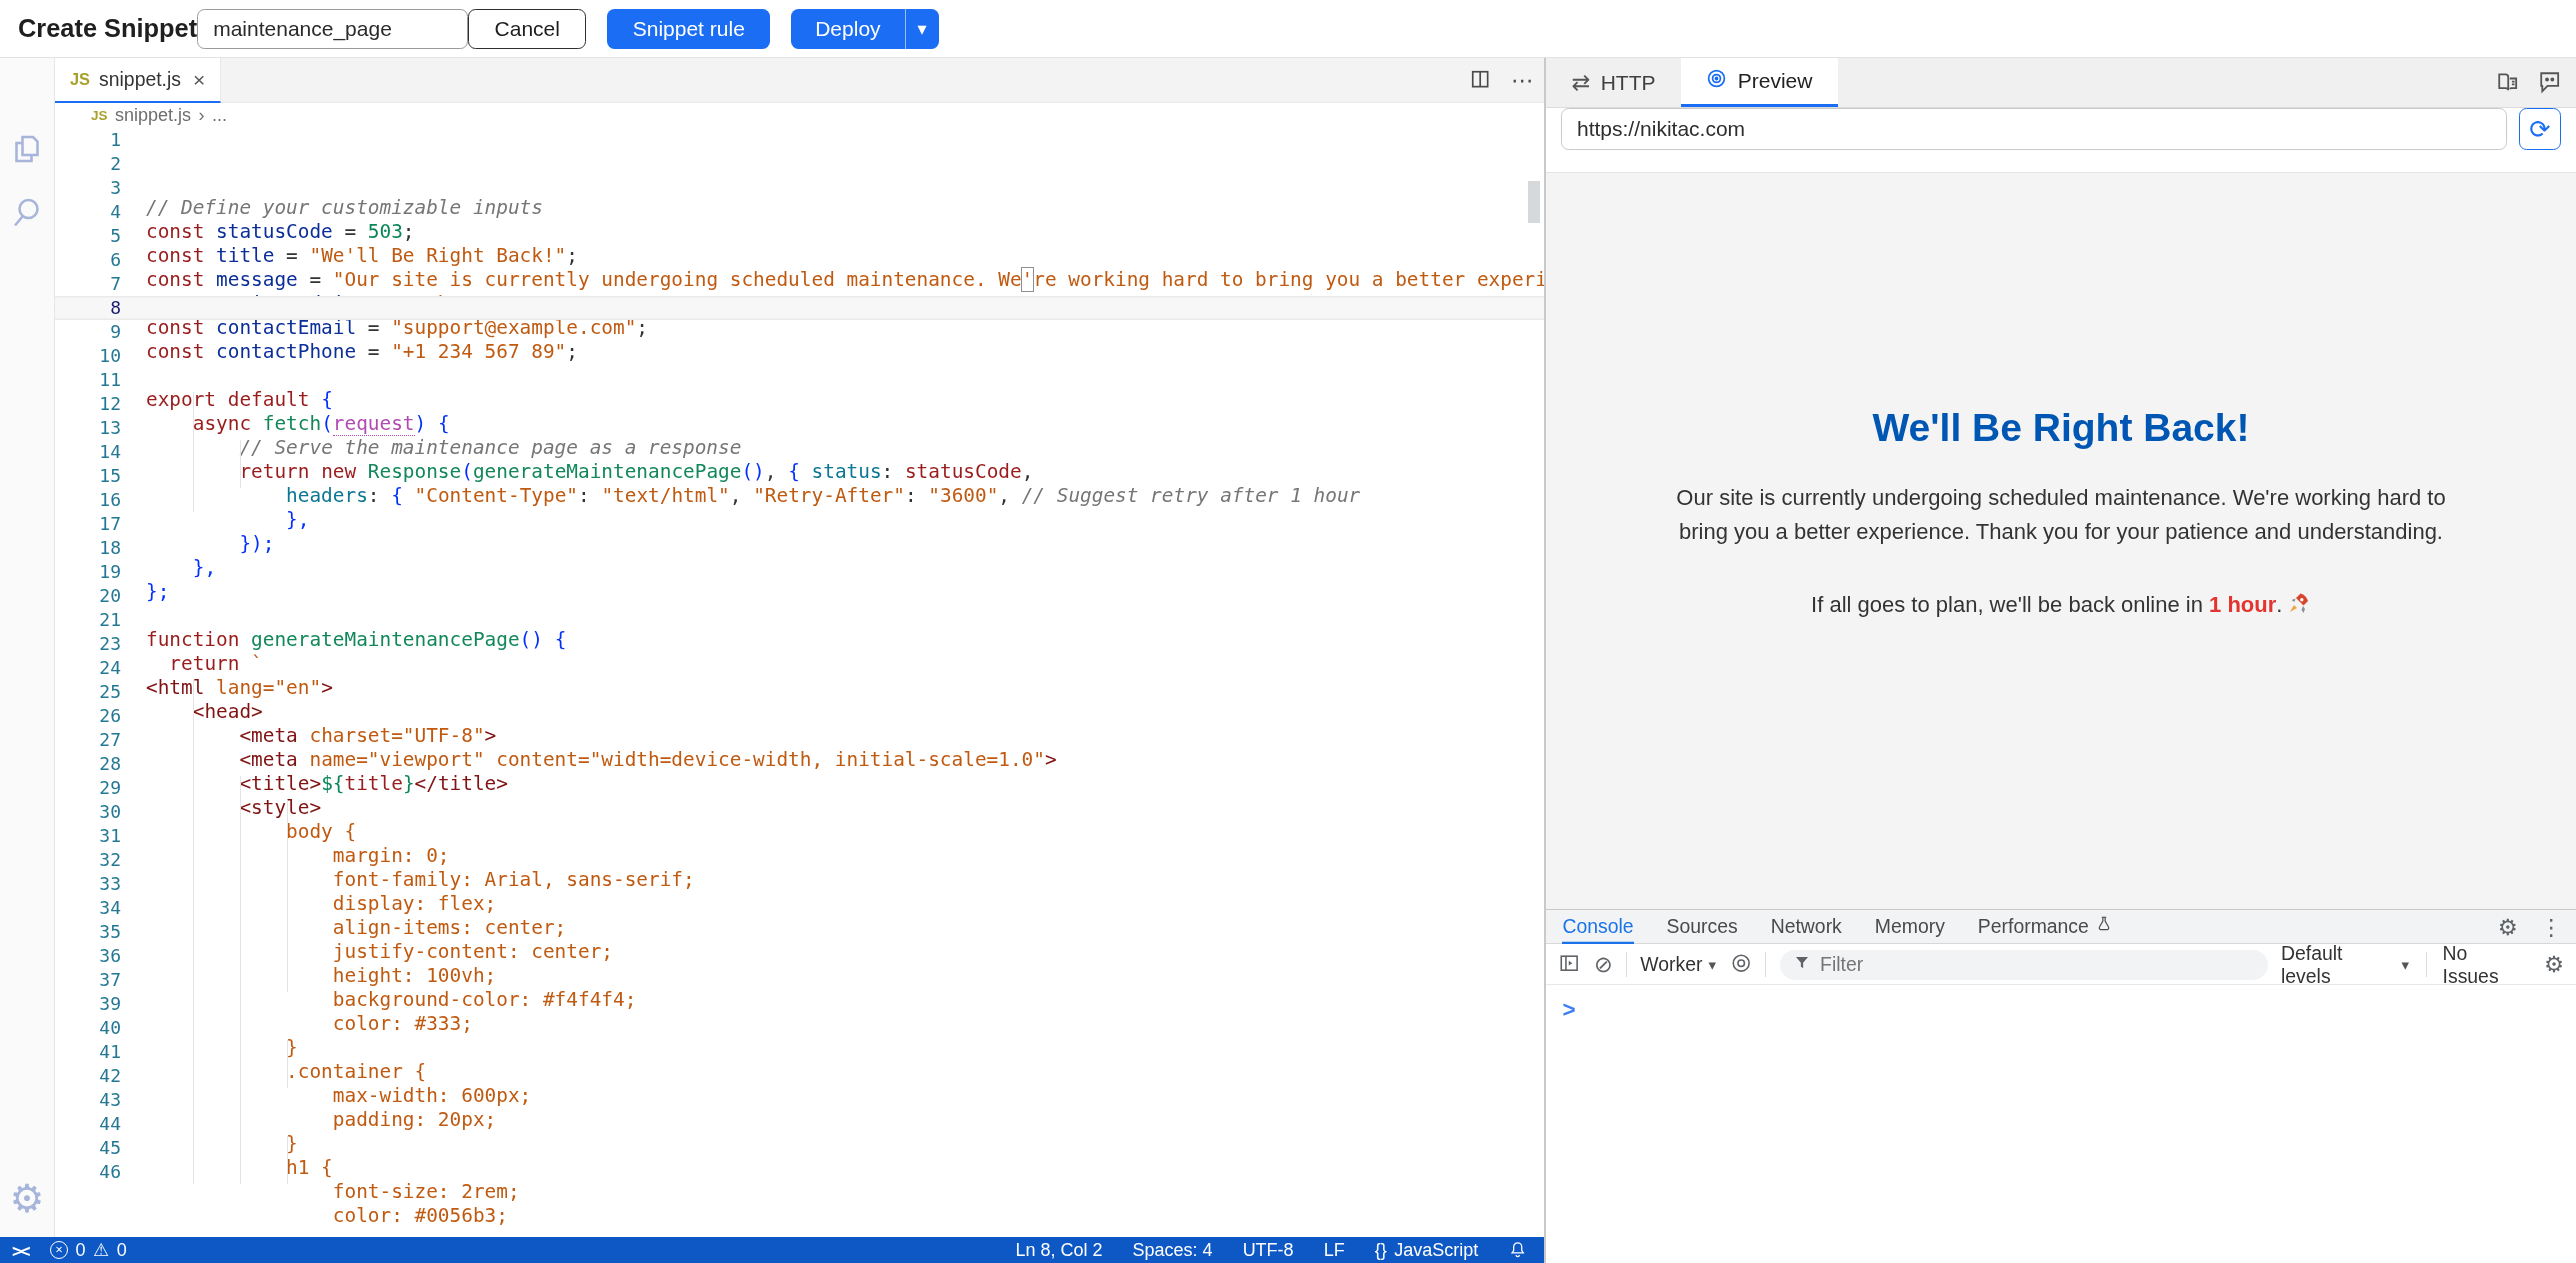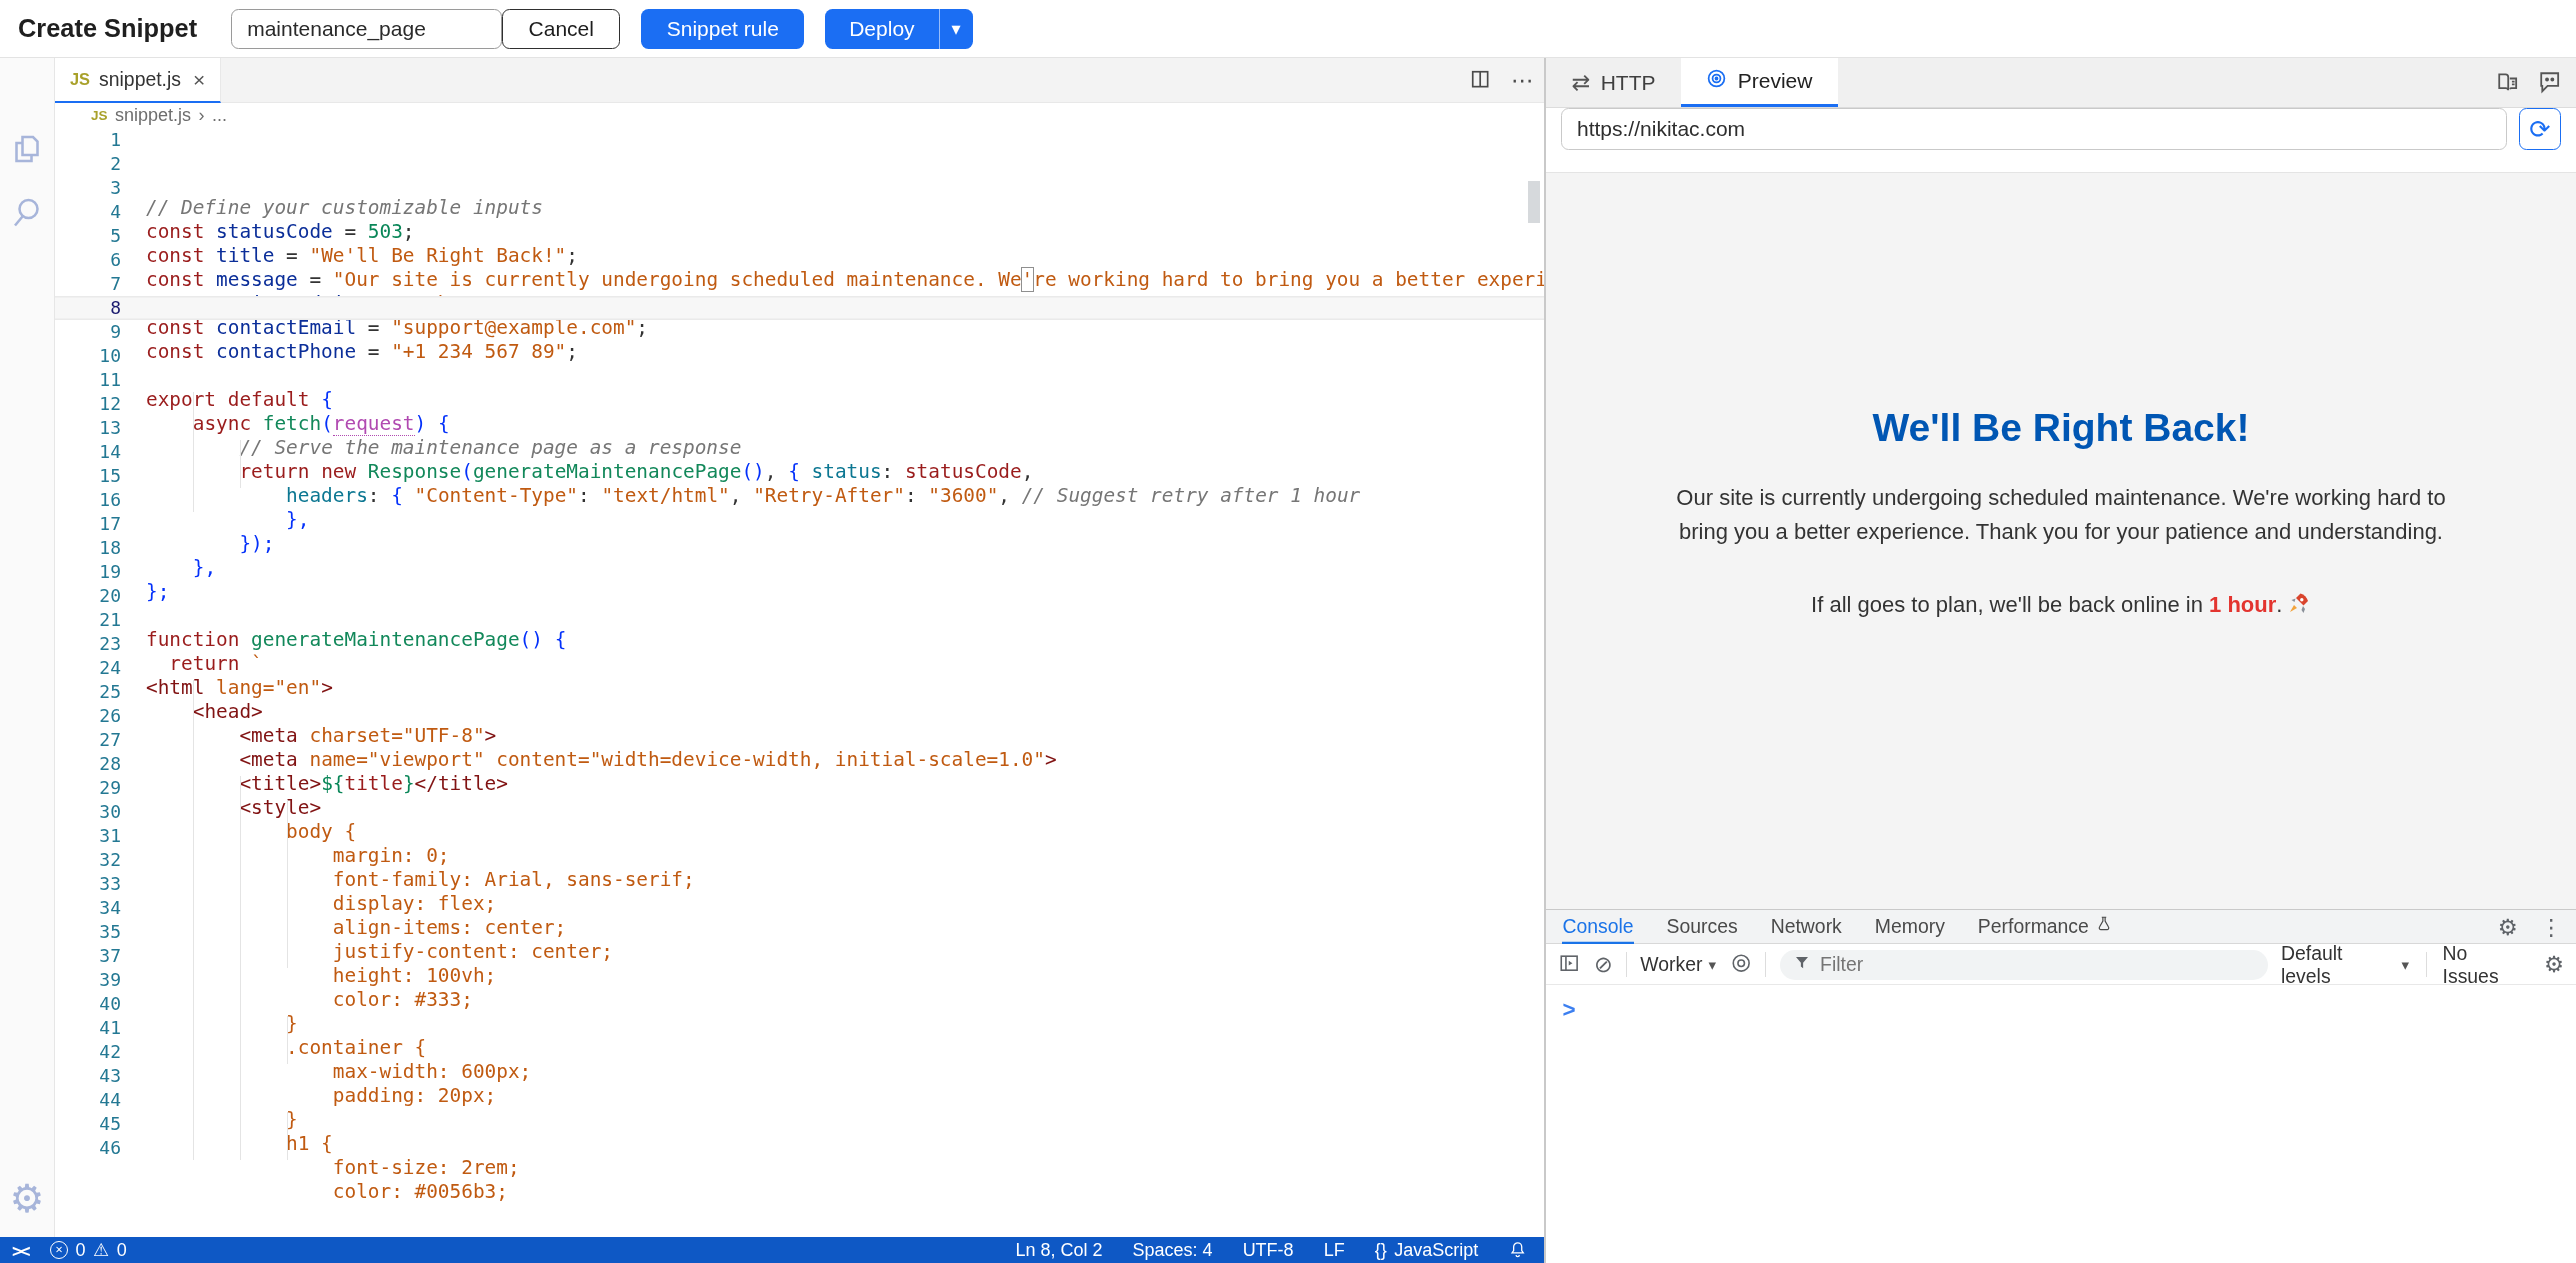--- a/index.html
+++ b/index.html
@@ -5,21 +5,21 @@
   * { margin:0; padding:0; box-sizing:border-box; }
   html,body { width:2576px; height:1263px; overflow:hidden; background:#fff;
     font-family:"Liberation Sans",sans-serif; }
   .app { position:relative; width:2576px; height:1263px; background:#fff; }
 
   
   .topbar { position:absolute; left:0; top:0; width:2576px; height:58px; background:#fff;
     border-bottom:0.7px solid #e3e3e3; display:flex; align-items:center; justify-content:flex-start; z-index:30; }
   .topbar-left { display:flex; align-items:center; }
   .topbar-title { font-size:25.4px; font-weight:700; color:#1f1f1f; margin-left:18px; }
-  .snippet-name-input { margin-left:34px; width:271px; height:40px; border:1.5px solid #9a9a9a;
+  .snippet-name-input { width:271px; height:40px; border:1.5px solid #9a9a9a;
     border-radius:7.5px; font-size:21px; color:#2a2a2a; padding:0 15px; outline:none;
     font-family:"Liberation Sans",sans-serif; background:#fff; }
   .topbar-right { display:flex; align-items:center; gap:21px; margin-right:12px; }
   .btn { height:40px; border-radius:7.5px; font-size:21px; display:inline-flex; align-items:center;
     justify-content:center; cursor:pointer; font-family:"Liberation Sans",sans-serif; }
   .btn-cancel { background:#fff; border:1.5px solid #2f2f2f; color:#1d1d1d; padding:0 25.4px; }
   .btn-primary { background:#1b6ef3; border:none; color:#fff; padding:0 25.4px; }
   .btn-split { display:inline-flex; align-items:stretch; background:#1b6ef3; border-radius:7.5px; overflow:hidden; height:40px; }
   .btn-split .main { display:flex; align-items:center; padding:0 24px; color:#fff; font-size:21px; }
   .btn-split .caret { display:flex; align-items:center; padding:0 12px; color:#fff;
@@ -349,20 +349,27 @@
           <span class="lc"><span class="tk-d">                </span><span class="tk-s">justify-content: center;</span></span>
         </div>
         <div class="code-line">
           <span class="num">35</span>
           <span class="guide" style="left: 138px;"></span>
           <span class="guide" style="left: 185px;"></span>
           <span class="guide" style="left: 232px;"></span>
           <span class="lc"><span class="tk-d">                </span><span class="tk-s">height: 100vh;</span></span>
         </div>
         <div class="code-line">
+          <span class="num">36</span>
+          <span class="guide" style="left: 138px;"></span>
+          <span class="guide" style="left: 185px;"></span>
+          <span class="guide" style="left: 232px;"></span>
+          <span class="lc"><span class="tk-d">                </span><span class="tk-s">background-color: #f4f4f4;</span></span>
+        </div>
+        <div class="code-line">
           <span class="num">37</span>
           <span class="guide" style="left: 138px;"></span>
           <span class="guide" style="left: 185px;"></span>
           <span class="guide" style="left: 232px;"></span>
           <span class="lc"><span class="tk-d">                </span><span class="tk-s">color: #333;</span></span>
         </div>
         <div class="code-line">
           <span class="num">39</span>
           <span class="guide" style="left: 138px;"></span>
           <span class="guide" style="left: 185px;"></span>

